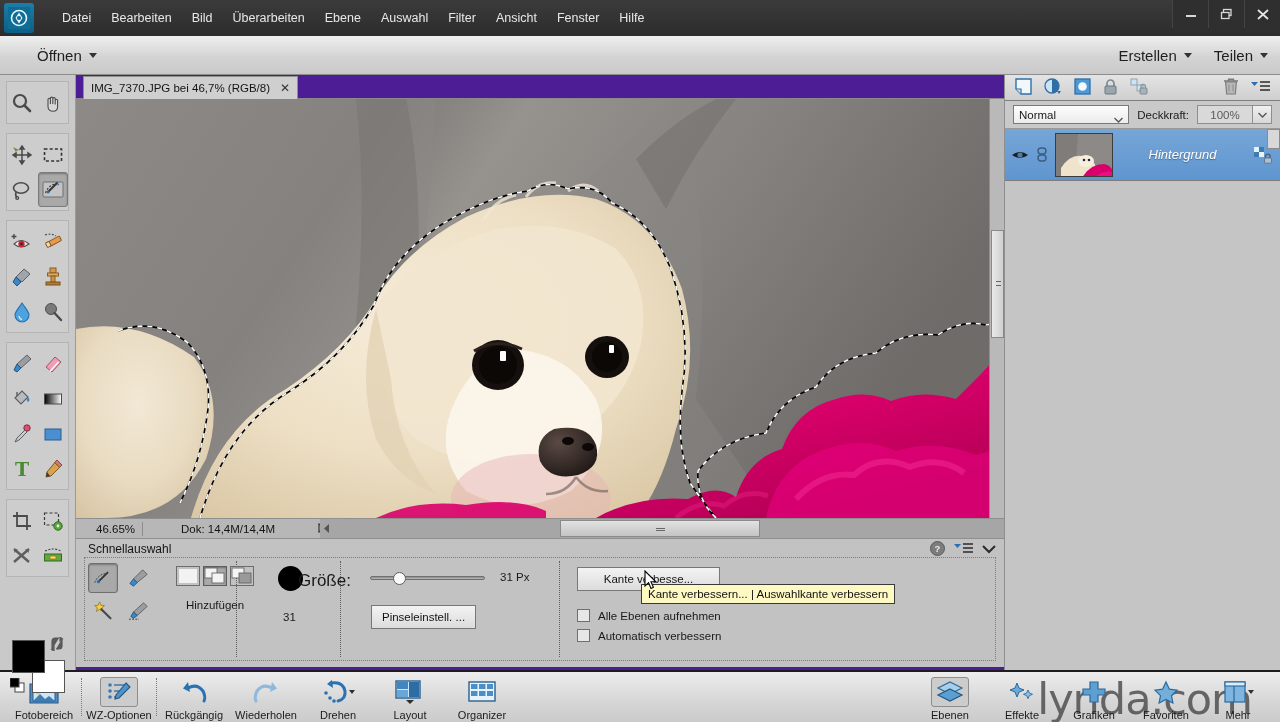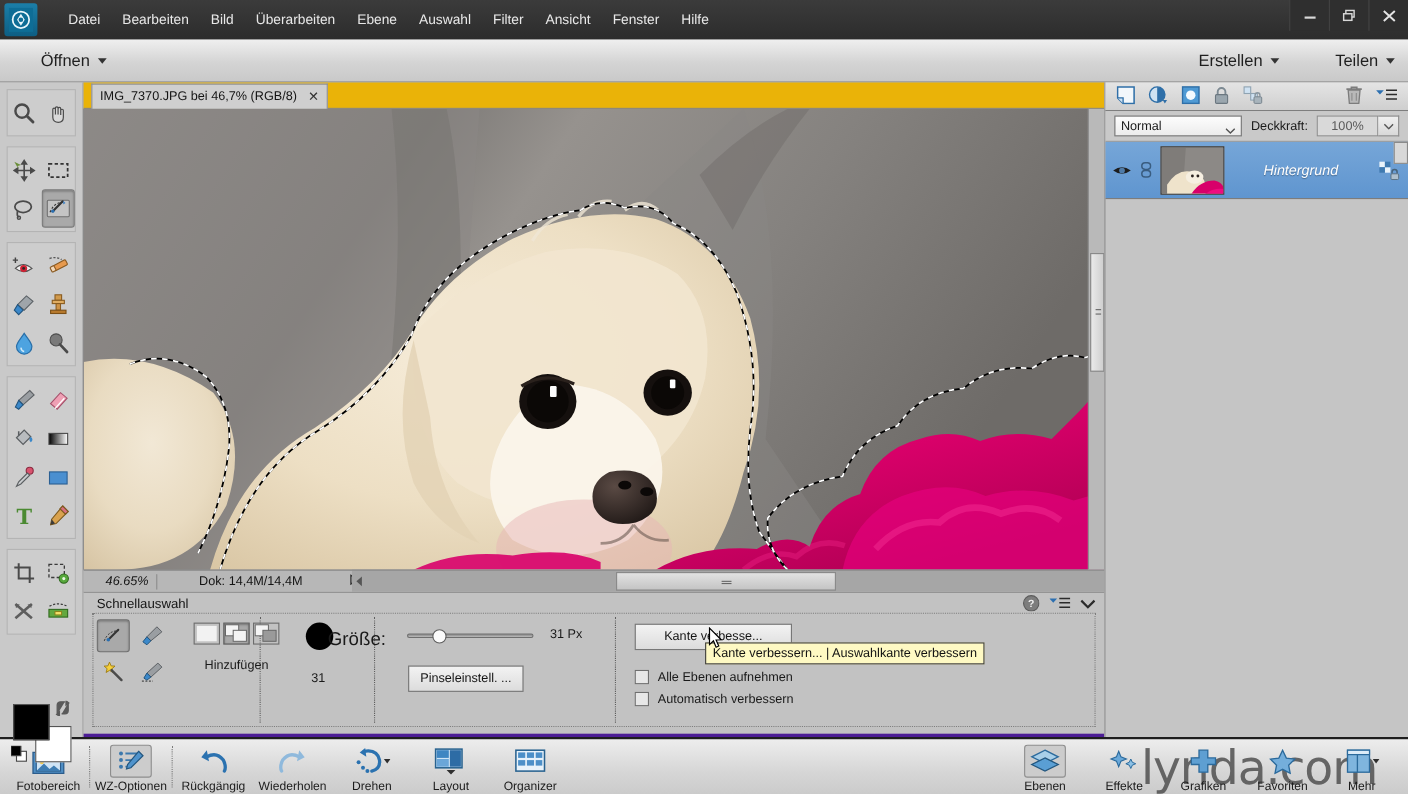--- a/index.html
+++ b/index.html
@@ -49,21 +49,21 @@
   }
   .modes { position:absolute; left:505px; top:0; height:39px; display:flex; align-items:center; gap:0px; }
   .mode {
     font-size:14.5px; color:#1c1c1c; padding:6px 14px; border-radius:2px;
   }
   .mode.active {
     background:#2f2f2f; color:#ffffff; border:1px solid #1a1a1a;
     padding:6px 14px;
   }
   .right-acts { position:absolute; right:12px; top:0; height:39px; display:flex; align-items:center; gap:22px;}
-  .right-act { display:flex; align-items:center; gap:7px; font-size:15px; color:#1f1f1f;margin-left:29px; }
+  .right-act { display:flex; align-items:center; gap:7px; font-size:15px; color:#1f1f1f; }
 
   
   .toolbar {
     position:absolute; left:0; top:75px; width:76px; height:595px;
     background:#c9c9c9; border-right:1px solid #9a9a9a;
     padding-top:6px;
   }
   .tgroup {
     margin:0 6px 9px 6px; border:1px solid #b4b4b4; background:#cdcdcd;
     display:grid; grid-template-columns:1fr 1fr; padding:3px 0;
@@ -78,21 +78,21 @@
   .tool svg { display:block; }
   .colorswatch { position:absolute; left:12px; top:565px; width:56px; height:52px; }
   .sw-fore { position:absolute; left:0; top:0; width:33px; height:33px; background:#000; border:1px solid #555; z-index:2;}
   .sw-back { position:absolute; left:20px; top:20px; width:33px; height:33px; background:#fff; border:1px solid #555; z-index:1;}
   .sw-mini { position:absolute; left:-2px; top:38px; width:15px; height:15px; z-index:3;}
   .sw-swap { position:absolute; left:38px; top:-3px; z-index:3;}
 
   
   .tabbar {
     position:absolute; left:76px; top:75px; width:928px; height:24px;
-    background:#eab308; border-bottom:1px solid #8a8a8a;
+    background:#4c1d95; border-bottom:1px solid #8a8a8a;
   }
   .doctab {
     position:absolute; left:7px; top:1px; height:23px;
     background:#cfcfcf; border:1px solid #8e8e8e; border-bottom:none;
     display:flex; align-items:center; padding:0 7px; gap:10px;
     font-size:11.5px; color:#141414;
   }
   .tabclose { font-size:12px; color:#333; }
 
   
@@ -111,21 +111,21 @@
   }
   .vthumb .grip { position:absolute; left:4px; top:50px; width:5px; height:5px;
     border-top:1px solid #666; border-bottom:1px solid #666; }
 
   
   .statusbar {
     position:absolute; left:76px; top:518px; width:928px; height:20px;
     background:#b7b7b7; border-top:1px solid #8f8f8f; display:flex; align-items:center;
     font-size:11.5px; color:#141414;
   }
-  .st-zoom { width:66px; padding-left:20px;font-style:italic; }
+  .st-zoom { width:66px; padding-left:20px; }
   .st-sep { width:1px; height:14px; background:#8d8d8d; }
   .st-dok { width:170px; text-align:center; }
   .st-arrow { margin-left:4px; }
   .hscroll {
     position:absolute; left:320px; top:518px; width:684px; height:20px;
     background:#a6a6a6; border-top:1px solid #8f8f8f;
   }
   .hthumb {
     position:absolute; left:240px; top:1px; width:200px; height:17px;
     background:linear-gradient(#e2e2e2,#c4c4c4); border:1px solid #8a8a8a;

